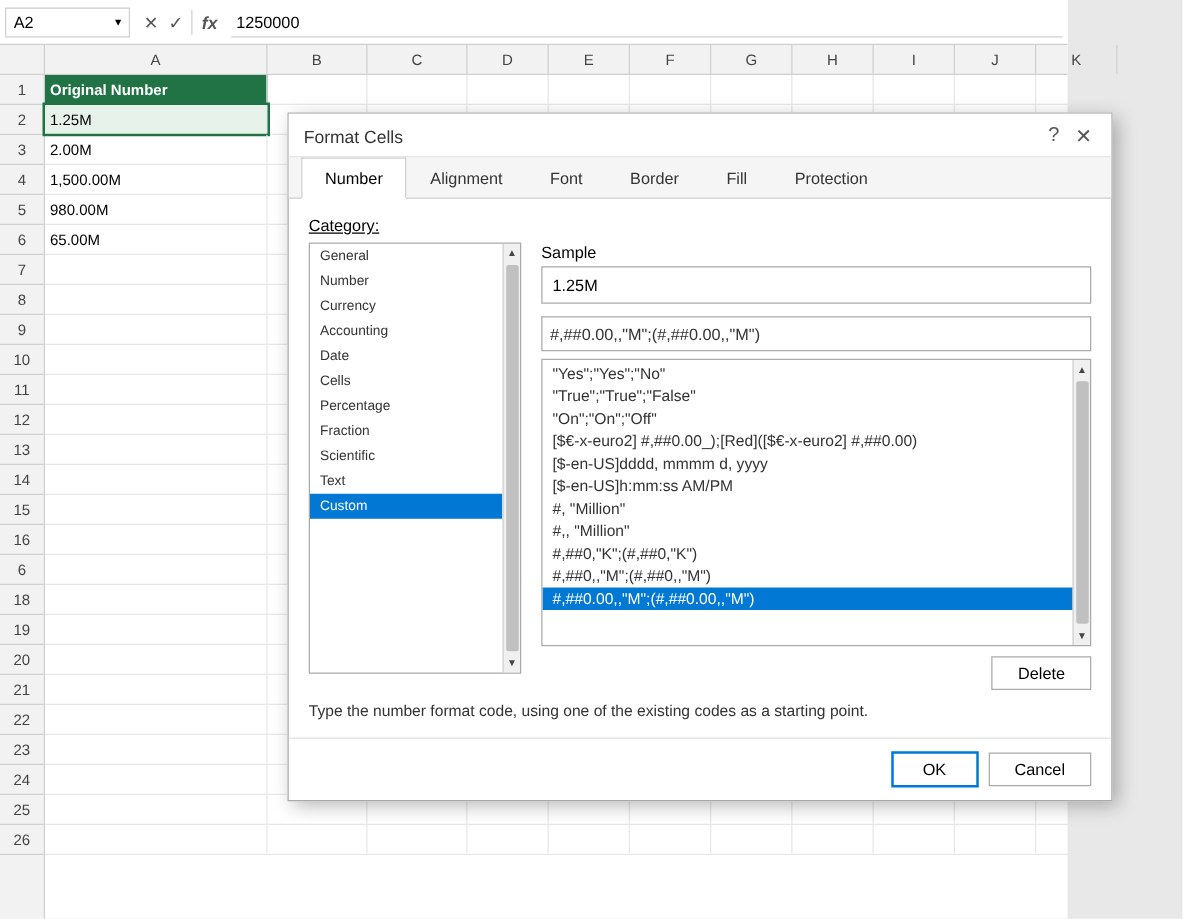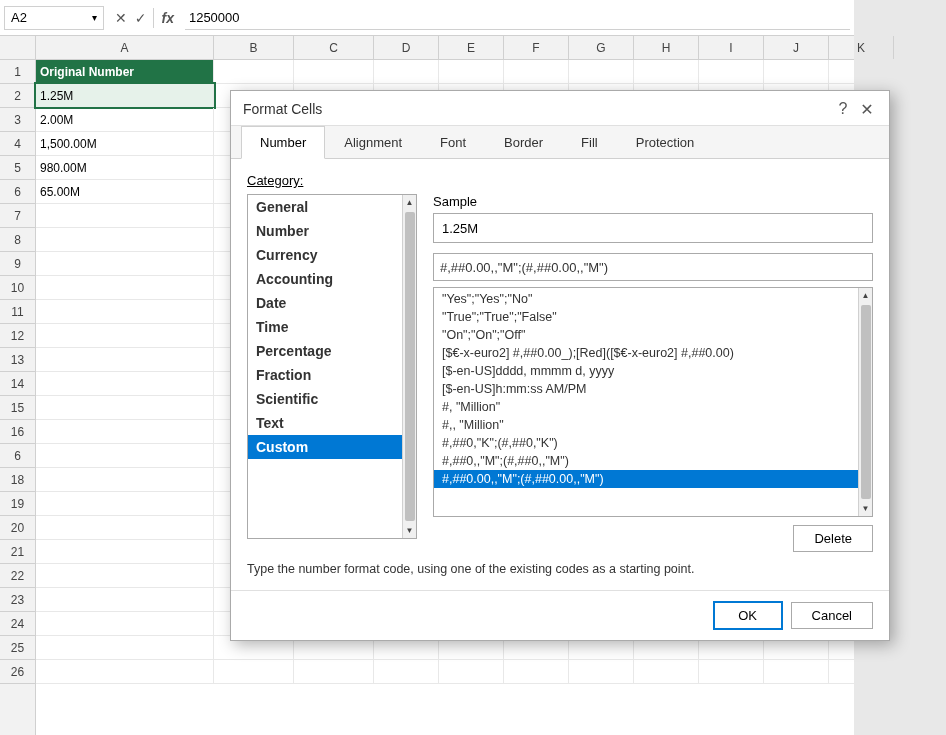--- a/index.html
+++ b/index.html
@@ -300,24 +300,23 @@
     .cat-list-inner {
       width: calc(100% - 14px);
       height: 100%;
       overflow: hidden;
     }
     .cat-list-inner ul {
       list-style: none;
     }
     .cat-list-inner ul li {
       padding: 4px 8px;
-      font-size: 14px;
+      font-size: 11px;
       cursor: pointer;
       color: #333;
-      font-weight: bold;
     }
     .cat-list-inner ul li.selected {
       background: #0078d4;
       color: white;
     }
     .cat-scrollbar {
       position: absolute;
       right: 0; top: 0;
       width: 14px;
       height: 100%;
@@ -765,21 +764,21 @@
       <div style="display:flex;">
 
         <div class="cat-scroll-container">
           <div class="cat-list-inner">
             <ul id="categoryList">
               <li>General</li>
               <li>Number</li>
               <li>Currency</li>
               <li>Accounting</li>
               <li>Date</li>
-              <li>Time</li>
+              <li>Cells</li>
               <li>Percentage</li>
               <li>Fraction</li>
               <li>Scientific</li>
               <li>Text</li>
               <li class="selected">Custom</li>
             </ul>
           </div>
           <div class="cat-scrollbar">
             <span class="arr">▲</span>
             <div class="thumb"></div>

